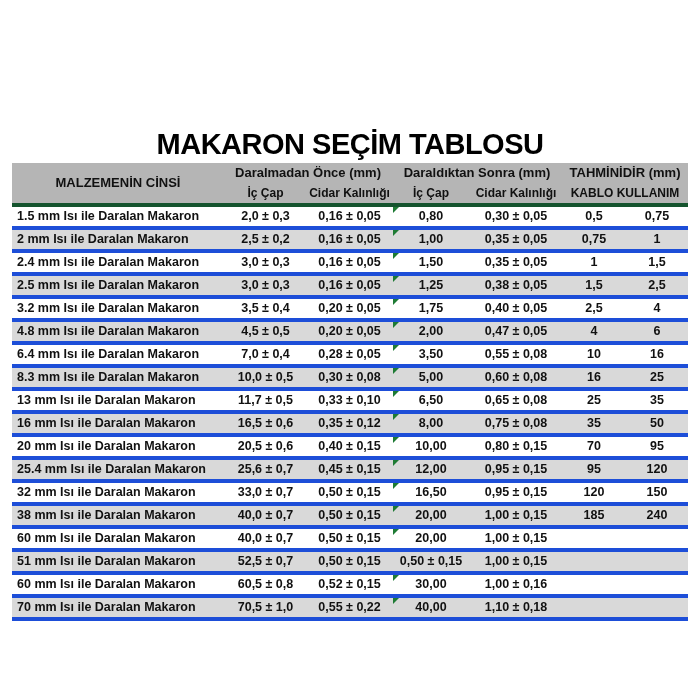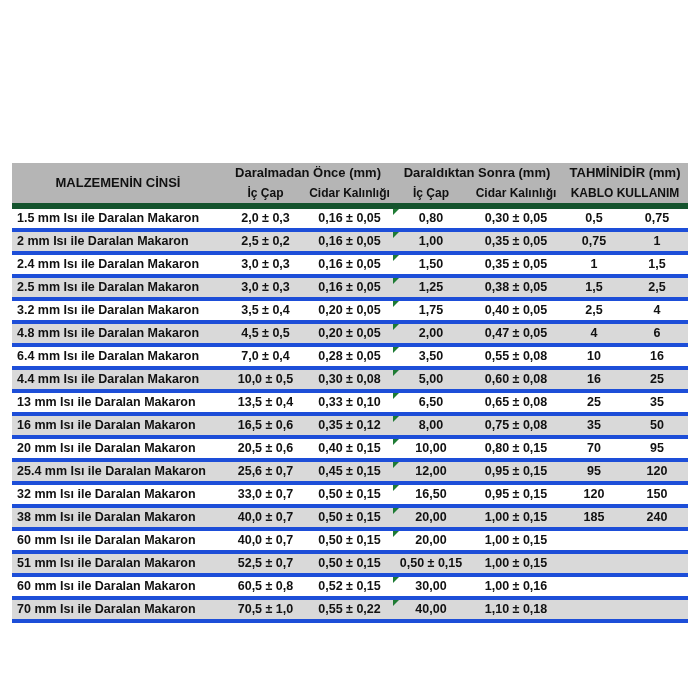--- a/index.html
+++ b/index.html
@@ -40,21 +40,21 @@
     font-size: 13px;
     font-weight: bold;
     color: #111111;
     height: 20px;
     line-height: 20px;
     padding: 0;
     text-align: center;
     white-space: nowrap;
     overflow: visible;
   }
-  thead { border-bottom: 6px solid #14532d; }
+  thead { border-bottom: 4px solid #14532d; }
   thead th.sub { font-size: 12px; }
 
   tbody td {
     font-size: 12.5px;
     font-weight: bold;
     height: 19px;
     line-height: 19px;
     padding: 0;
     text-align: center;
     white-space: nowrap;
@@ -75,20 +75,21 @@
     height: 0;
     border-top: 6px solid #1e7b34;
     border-right: 6px solid transparent;
   }
 </style>
 </head>
 <body>
 
 <div class="page">
 
+  <div class="title">MAKARON SEÇİM TABLOSU</div>
 
   <table class="sel">
     <colgroup>
       <col style="width:212px">
       <col style="width:83px">
       <col style="width:85px">
       <col style="width:78px">
       <col style="width:92px">
       <col style="width:64px">
       <col style="width:62px">
@@ -166,31 +167,31 @@
         <tr>
           <td class="mat">6.4 mm Isı ile Daralan Makaron</td>
           <td>7,0 ± 0,4</td>
           <td>0,28 ± 0,05</td>
           <td><span class="flag"></span>3,50</td>
           <td>0,55 ± 0,08</td>
           <td>10</td>
           <td>16</td>
         </tr>
         <tr>
-          <td class="mat">4.4 mm Isı ile Daralan Makaron</td>
+          <td class="mat">8.3 mm Isı ile Daralan Makaron</td>
           <td>10,0 ± 0,5</td>
           <td>0,30 ± 0,08</td>
           <td><span class="flag"></span>5,00</td>
           <td>0,60 ± 0,08</td>
           <td>16</td>
           <td>25</td>
         </tr>
         <tr>
           <td class="mat">13 mm Isı ile Daralan Makaron</td>
-          <td>13,5 ± 0,4</td>
+          <td>11,7 ± 0,5</td>
           <td>0,33 ± 0,10</td>
           <td><span class="flag"></span>6,50</td>
           <td>0,65 ± 0,08</td>
           <td>25</td>
           <td>35</td>
         </tr>
         <tr>
           <td class="mat">16 mm Isı ile Daralan Makaron</td>
           <td>16,5 ± 0,6</td>
           <td>0,35 ± 0,12</td>

